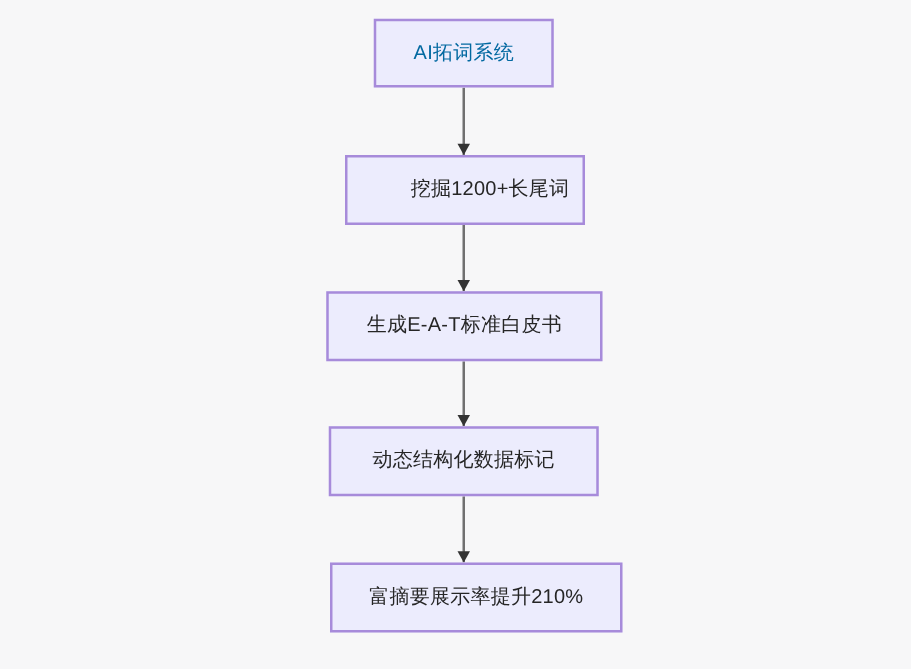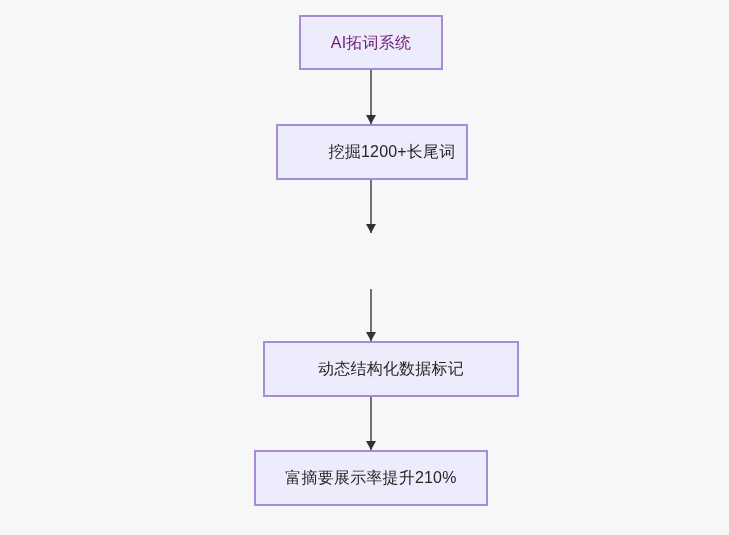--- a/index.html
+++ b/index.html
@@ -73,25 +73,28 @@
   <div class="edge" id="edge-2" style="left: 370px; top: 289px; width: 2px; height: 52px;">
     <div class="edge-line" style="height: 52px; background: rgb(112, 112, 112);"></div>
     <div class="edge-arrow" style="top: 43px; border-top-color: rgb(51, 51, 51);"></div>
   </div>
   <div class="edge" id="edge-3" style="left: 370px; top: 397px; width: 2px; height: 53px;">
     <div class="edge-line" style="height: 53px; background: rgb(112, 112, 112);"></div>
     <div class="edge-arrow" style="top: 44px; border-top-color: rgb(51, 51, 51);"></div>
   </div>
 
   <div class="node" id="node-0" style="left: 299px; top: 15px; width: 144px; height: 55px; background: rgb(236, 236, 253); border-color: rgb(167, 139, 218);">
-    <span class="node-label" style="color: #701a75;">AI拓词系统</span>
+    <span class="node-label" style="color: #0369a1;">AI拓词系统</span>
   </div>
   <div class="node" id="node-1" style="left: 276px; top: 124px; width: 192px; height: 56px; background: rgb(236, 236, 253); border-color: rgb(167, 139, 218); padding-left: 40px;">
     <span class="node-label" style="color: rgb(38, 38, 38);">挖掘1200+长尾词</span>
   </div>
-  <div class="node" id="node-3" style="left: 263px; top: 341px; width: 256px; height: 56px; background: rgb(236, 236, 253); border-color: rgb(167, 139, 218);">
+  <div class="node" id="node-2" style="left: 261px; top: 233px; width: 221px; height: 56px; background: rgb(236, 236, 253); border-color: rgb(167, 139, 218);">
+    <span class="node-label" style="color: rgb(38, 38, 38);">生成E-A-T标准白皮书</span>
+  </div>
+  <div class="node" id="node-3" style="left: 263px; top: 341px; width: 216px; height: 56px; background: rgb(236, 236, 253); border-color: rgb(167, 139, 218);">
     <span class="node-label" style="color: rgb(38, 38, 38);">动态结构化数据标记</span>
   </div>
-  <div class="node" id="node-4" style="left: 254px; top: 450px; width: 234px; height: 56px; background: rgb(236, 236, 253); border-color: rgb(167, 139, 218);">
+  <div class="node" id="node-4" style="left: 264px; top: 450px; width: 234px; height: 56px; background: rgb(236, 236, 253); border-color: rgb(167, 139, 218);">
     <span class="node-label" style="color: rgb(38, 38, 38);">富摘要展示率提升210%</span>
   </div>
 
 </div>
 
 </body></html>

